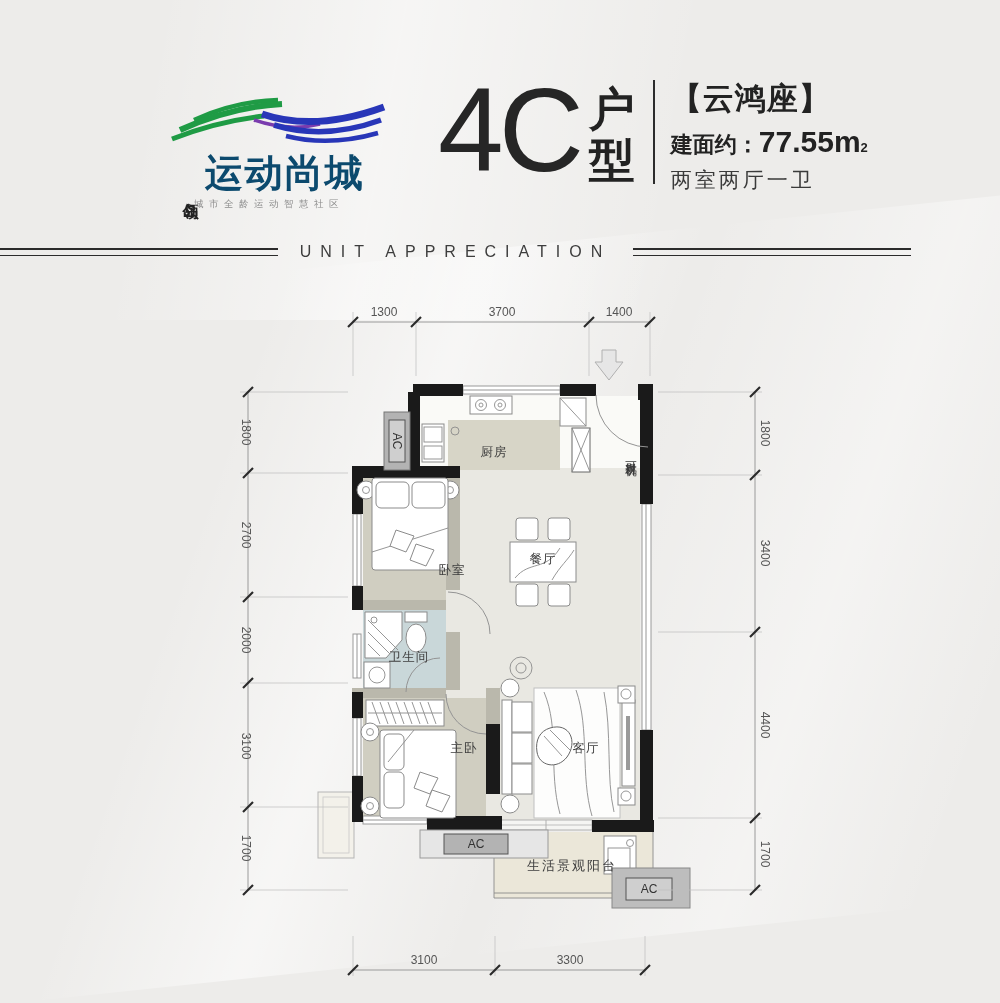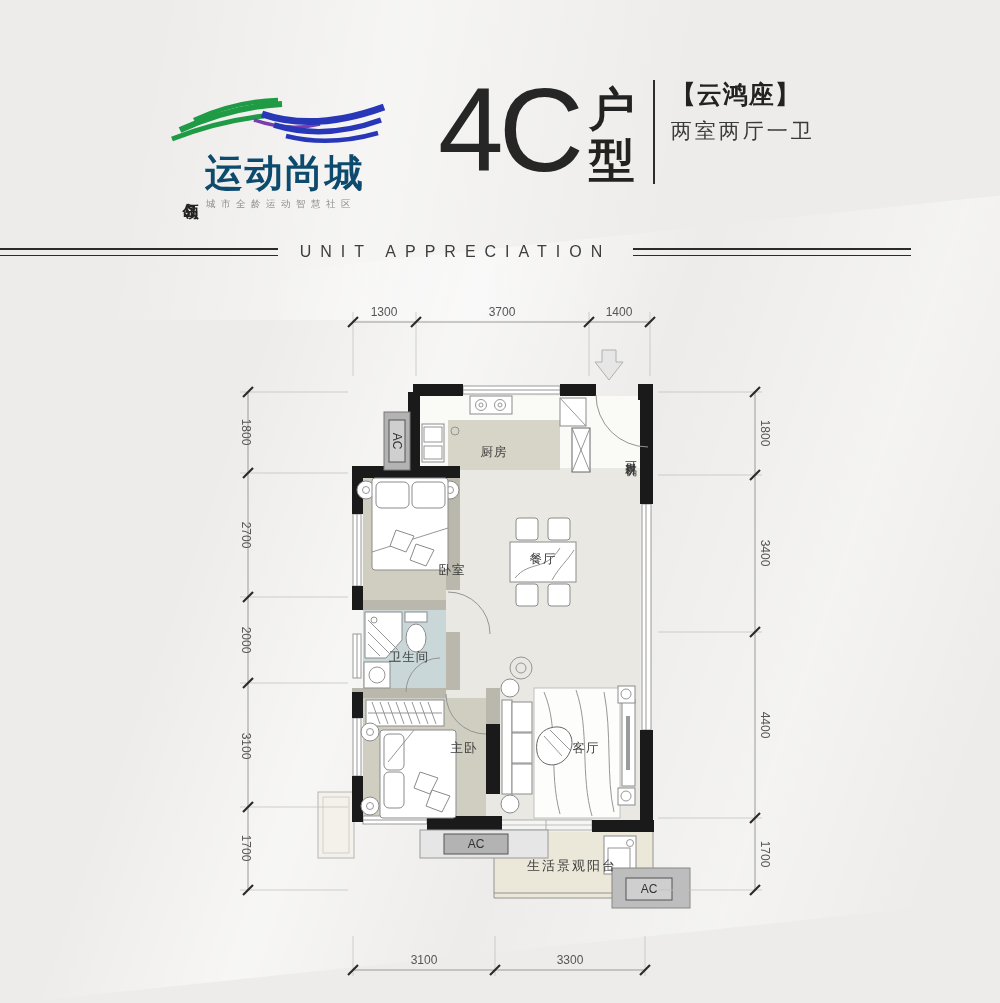--- a/index.html
+++ b/index.html
@@ -12,29 +12,29 @@
           transform:rotate(-6deg);}
   .sheen2{left:-100px;top:-80px;width:1300px;height:400px;
           background:linear-gradient(100deg,rgba(255,255,255,0) 20%,rgba(255,255,255,.5) 38%,rgba(255,255,255,0) 60%);}
   
   .logo{position:absolute;left:168px;top:92px;width:240px;}
   .logo-row{display:flex;align-items:flex-end;margin-top:2px;}
   .logo-mark{writing-mode:vertical-rl;text-orientation:upright;
              font-family:"Liberation Serif",serif;font-size:16px;font-weight:bold;
              color:#222;line-height:1.05;margin:2px 6px 2px 14px;}
   .logo-name{font-size:38px;font-weight:bold;color:#0c4a6e;letter-spacing:2px;line-height:1;}
-  .logo-tagline{margin:6px 0 0 38px;font-size:9.5px;letter-spacing:5.5px;color:#8e8e8e;white-space:nowrap;}
+  .logo-tagline{margin:6px 0 0 26px;font-size:9.5px;letter-spacing:5.5px;color:#8e8e8e;white-space:nowrap;}
   
   .title{position:absolute;left:438px;top:76px;display:flex;align-items:flex-start;}
   .title-code{font-size:118px;line-height:.92;color:var(--title-text,#262626);letter-spacing:-5px;font-weight:400;}
   .title-suffix{display:flex;flex-direction:column;margin:8px 0 0 10px;}
   .title-suffix span{font-size:46px;font-weight:bold;color:#222;line-height:1.1;}
   .title-vline{width:2px;height:104px;background:#2c2c2c;margin:4px 16px 0 18px;}
   .title-info{padding-top:2px;}
-  .info-building{font-family:"Liberation Serif",serif;font-size:25px;font-weight:bold;color:#222;letter-spacing:1px;}
+  .info-building{font-family:"Liberation Serif",serif;font-size:31px;font-weight:bold;color:#222;letter-spacing:1px;}
   .info-area{margin-top:5px;display:flex;align-items:baseline;color:#222;}
   .info-area .prefix{font-family:"Liberation Serif",serif;font-size:22px;font-weight:bold;}
   .info-area .value{font-size:30px;font-weight:bold;letter-spacing:0;}
   .info-area sup{font-size:13px;font-weight:bold;vertical-align:super;}
   .info-layout{margin-top:6px;font-size:21px;color:#3a3a3a;letter-spacing:3px;}
   
   .banner{position:absolute;left:0;top:243px;width:911px;display:flex;align-items:center;justify-content:center;}
   .banner .dline{width:294px;height:5px;border-top:2px solid #2b2b2b;border-bottom:1px solid #2b2b2b;}
   .banner .btext{margin:0 22px;font-size:16px;letter-spacing:9px;color:#3d3d3d;white-space:nowrap;}
   
@@ -81,20 +81,25 @@
 
   <div class="title">
     <div class="title-code">4C</div>
     <div class="title-suffix">
       <span>户</span>
       <span>型</span>
     </div>
     <div class="title-vline"></div>
     <div class="title-info">
       <div class="info-building">【云鸿座】</div>
+      <div class="info-area">
+        <span class="prefix">建面约：</span>
+        <span class="value">77.55m</span>
+        <sup>2</sup>
+      </div>
       <div class="info-layout">两室两厅一卫</div>
     </div>
   </div>
 
   <div class="banner">
     <div class="dline"></div>
     <div class="btext">UNIT APPRECIATION</div>
     <div class="dline"></div>
   </div>
 

